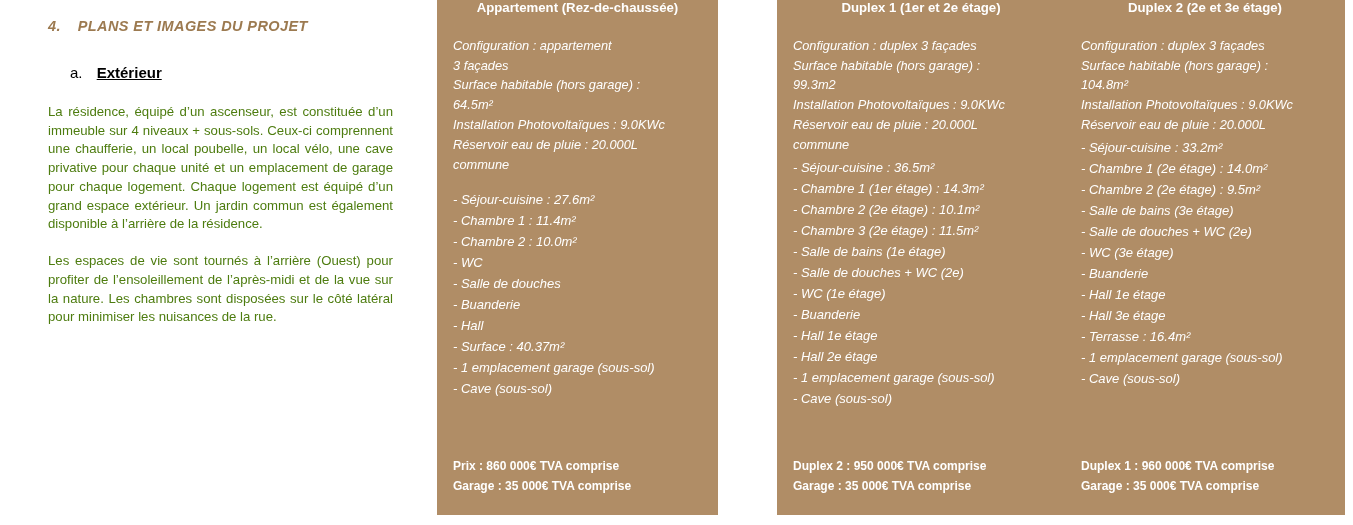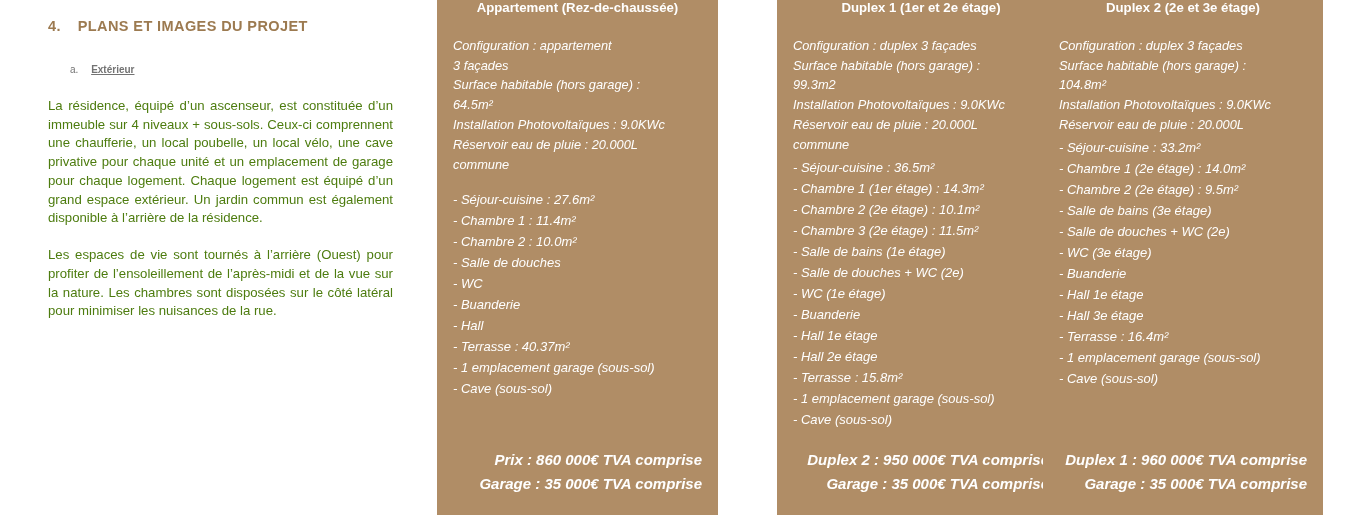--- a/index.html
+++ b/index.html
@@ -26,26 +26,27 @@
     left: 48px;
     top: 0px;
     width: 345px;
   }
   .section-title {
     font-size: 14.5px;
     font-weight: bold;
     color: #9c7a50;
     letter-spacing: 0.4px;
     margin-top: 18px;
+    font-style: italic;
   }
   .subsection {
     margin-top: 30px;
     margin-left: 22px;
-    font-size: 10px;
-    color: #737373;
+    font-size: 15px;
+    color: #000000;
   }
   .subsection .marker {
     font-weight: normal;
     font-style: normal;
   }
   .subsection .label {
     font-weight: bold;
     text-decoration: underline;
     margin-left: 10px;
   }
@@ -65,21 +66,21 @@
     position: absolute;
     top: 0;
     background: #b08d66;
     color: #ffffff;
     box-sizing: border-box;
     padding: 0 16px;
     height: 515px;
   }
   .card.c1 { left: 437px; width: 281px; }
   .card.c2 { left: 752px; width: 288px; margin-left: 25px; }
-  .card.c3 { left: 1043px; width: 280px; }
+  .card.c3 { left: 1065px; width: 280px; }
 
   .card-title {
     text-align: center;
     font-weight: bold;
     font-size: 13.2px;
     padding-top: 0px;
     margin-top: -2px;
     line-height: 1.5;
   }
   .card-config {
@@ -101,25 +102,24 @@
     margin-top: 2px;
   }
   .card-list div {
     white-space: nowrap;
   }
   .card-prices {
     position: absolute;
     left: 16px;
     right: 16px;
     bottom: 18px;
-    text-align: right;
-    font-weight: bold;
-    font-size: 15px;
+    text-align: left;
+    font-weight: bold;
+    font-size: 12px;
     line-height: 1.65;
-    font-style: italic;
   }
 </style>
 </head>
 <body>
 
 <div class="page">
 
   <div class="left-col">
     <div class="section-title">
       <span>4.</span>
@@ -144,25 +144,25 @@
       <div>Surface habitable (hors garage) :</div>
       <div>64.5m²</div>
       <div>Installation Photovoltaïques : 9.0KWc</div>
       <div>Réservoir eau de pluie : 20.000L</div>
       <div>commune</div>
     </div>
     <div class="card-list">
       <div>-  Séjour-cuisine : 27.6m²</div>
       <div>-  Chambre 1 : 11.4m²</div>
       <div>-  Chambre 2 : 10.0m²</div>
+      <div>-  WC</div>
       <div>-  Salle de douches</div>
-      <div>-  WC</div>
       <div>-  Buanderie</div>
       <div>-  Hall</div>
-      <div>-  Terrasse : 40.37m²</div>
+      <div>-  Surface : 40.37m²</div>
       <div>-  1 emplacement garage (sous-sol)</div>
       <div>-  Cave (sous-sol)</div>
     </div>
     <div class="card-prices">
       <div>Prix : 860 000€ TVA comprise</div>
       <div>Garage : 35 000€ TVA comprise</div>
     </div>
   </div>
 
   <div class="card c2">
@@ -179,21 +179,20 @@
       <div>-  Séjour-cuisine : 36.5m²</div>
       <div>-  Chambre 1 (1er étage) : 14.3m²</div>
       <div>-  Chambre 2 (2e étage) : 10.1m²</div>
       <div>-  Chambre 3 (2e étage) : 11.5m²</div>
       <div>-  Salle de bains (1e étage)</div>
       <div>-  Salle de douches + WC (2e)</div>
       <div>-  WC (1e étage)</div>
       <div>-  Buanderie</div>
       <div>-  Hall 1e étage</div>
       <div>-  Hall 2e étage</div>
-      <div>-  Terrasse : 15.8m²</div>
       <div>-  1 emplacement garage (sous-sol)</div>
       <div>-  Cave (sous-sol)</div>
     </div>
     <div class="card-prices">
       <div>Duplex 2 : 950 000€ TVA comprise</div>
       <div>Garage : 35 000€ TVA comprise</div>
     </div>
   </div>
 
   <div class="card c3">

